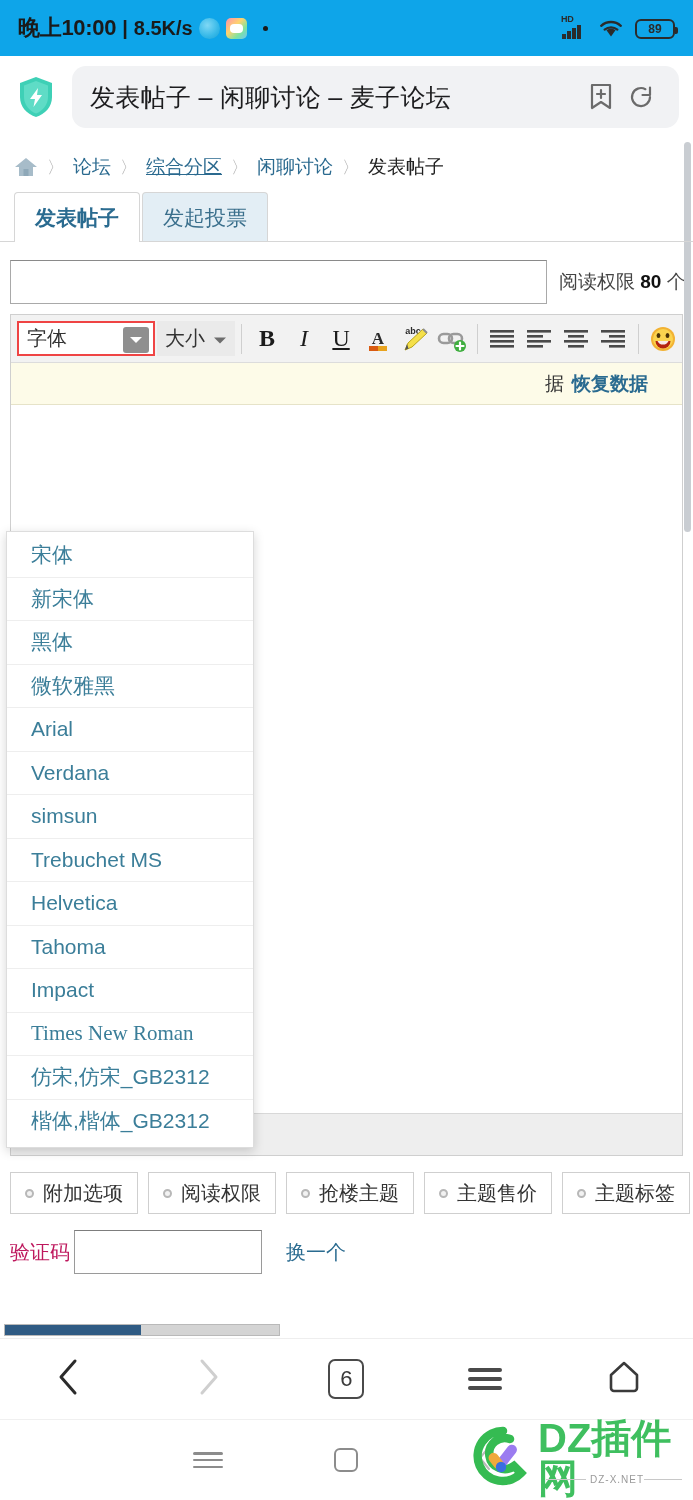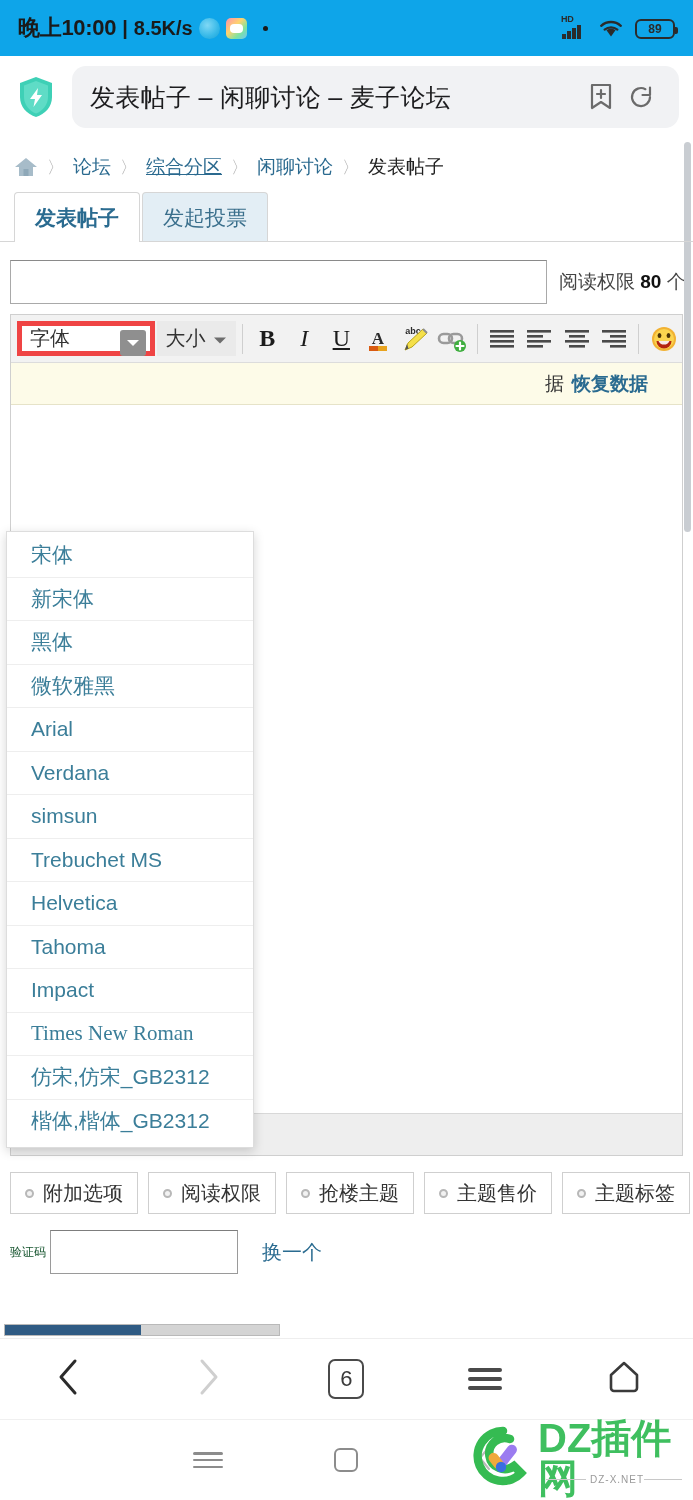--- a/index.html
+++ b/index.html
@@ -105,21 +105,21 @@
   .subj-note { font-size:19px; color:#444; white-space:nowrap; }
   .subj-note b { color:#111; font-weight:bold; }
 
   
   .editor { margin:0 10px 0 10px; border:1px solid #cfcfcf; background:#fff; position:relative; }
   .toolbar {
     display:flex; align-items:center; height:48px; background:#f2f2f2;
     border-bottom:1px solid #dcdcdc; padding-left:6px; gap:0px; position:relative;
   }
   .fontsel {
-    width:148px; height:35px; border:5px solid #ef4444; background:#fff;
+    width:148px; height:35px; border:2px solid #ef4444; background:#fff;
     display:flex; align-items:center; padding-left:8px; font-size:20px; color:#333;
     position:relative; z-index:40;
   }
   .fontsel .arrowbox {
     position:absolute; right:4px; top:4px; width:26px; height:26px; background:#8f8f8f;
     border-radius:3px; display:flex; align-items:center; justify-content:center;
   }
   .sizesel {
     width:84px; height:35px; background:#eaeaea; margin-left:2px;
     display:flex; align-items:center; padding-left:8px; font-size:20px; color:#333; gap:8px;
@@ -157,21 +157,21 @@
 
   
   .optrow { display:flex; gap:10px; padding:16px 10px 0 10px;border-radius:15px; }
   .optbtn {
     height:42px; border:1px solid #cfcfcf; background:#fff; display:flex;
     align-items:center; gap:9px; padding:0 14px; font-size:20px; color:#333; white-space:nowrap;
   }
   .optdot { width:9px; height:9px; border-radius:50%; border:2px solid #b8b8b8; background:#f2f2f2; }
 
   .caprow { display:flex; align-items:center; gap:0px; padding:16px 10px 0 10px; }
-  .caplabel { font-size:12px; color:#14532d; }
+  .caplabel { font-size:20px; color:#be185d; }
   .capinput {
     width:188px; height:44px; border:1px solid #9a9a9a; border-top-color:#7d7d7d;
     background:#fff; margin-left:4px;
   }
   .caplink { margin-left:24px; font-size:20px; color:#2a6b90; text-decoration:none; }
 
   .hscroll-wrap {
     position:absolute; left:0; bottom:0; width:693px; height:16px; background:#fff;
   }
   .hscroll-track {

